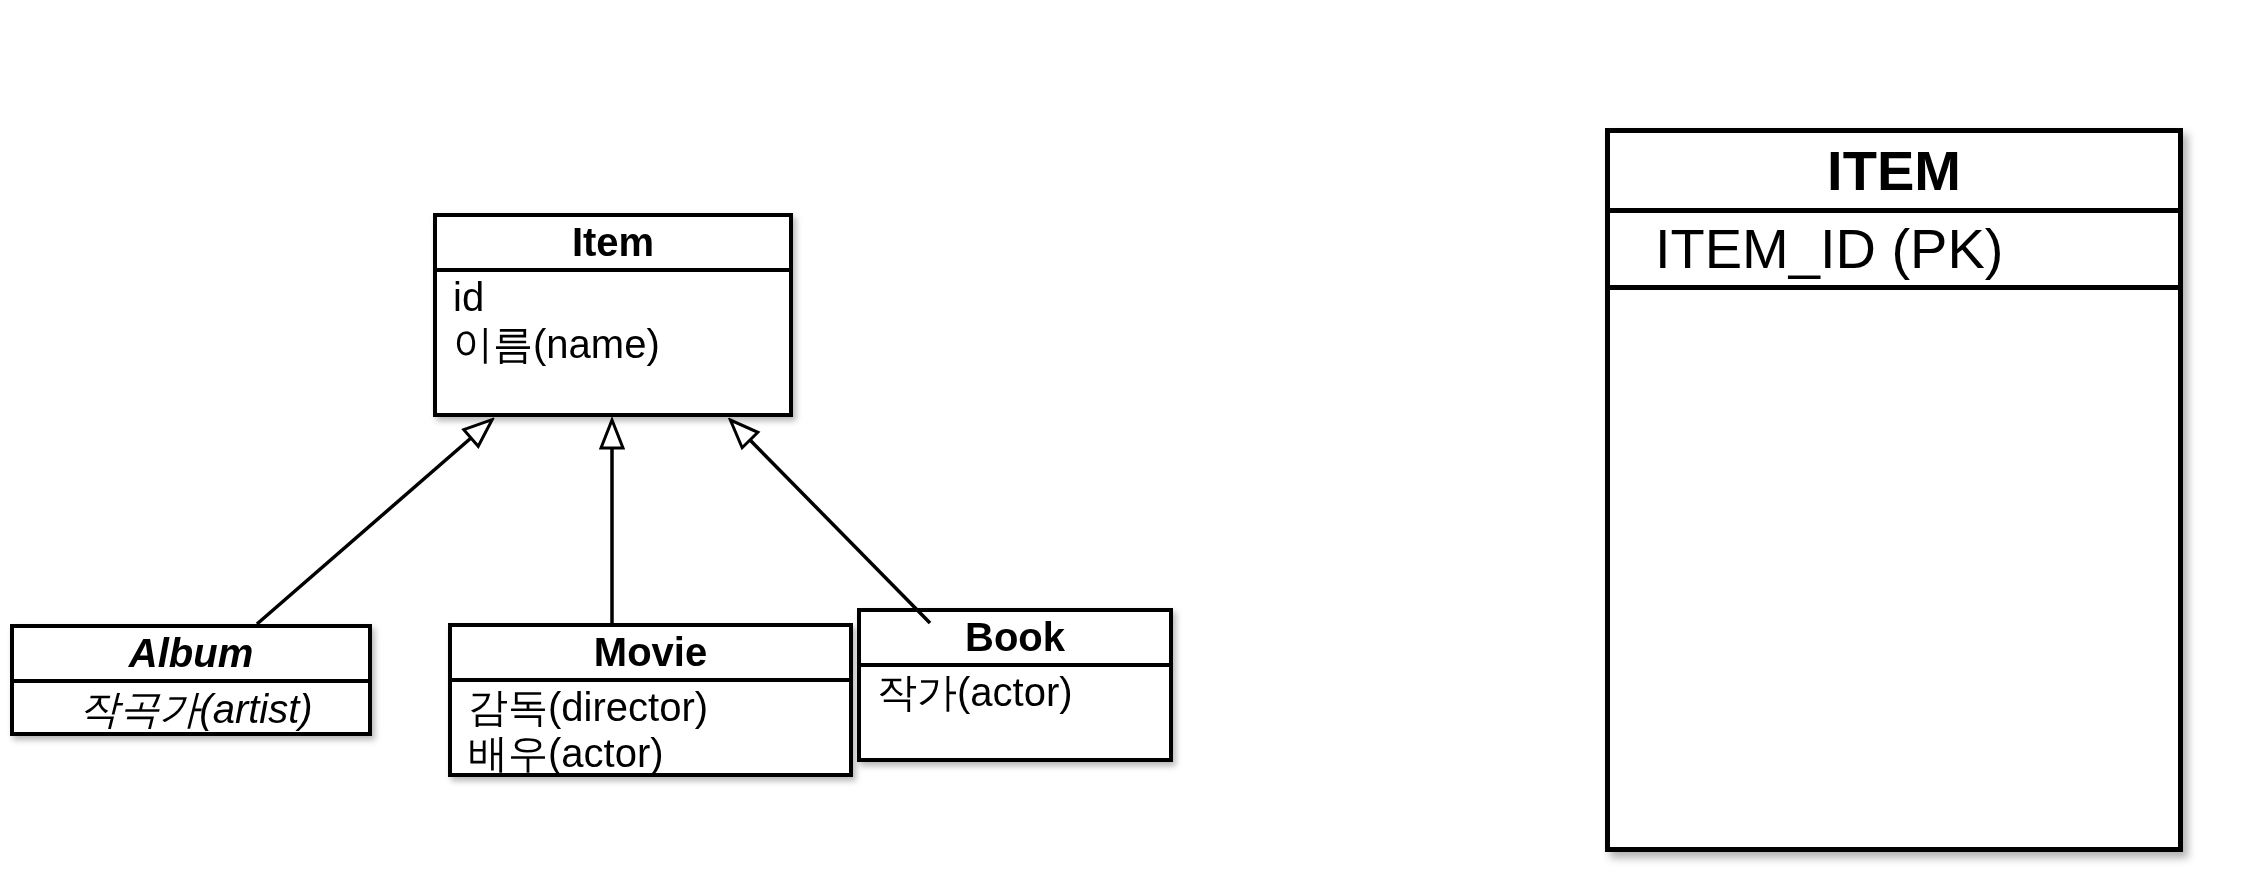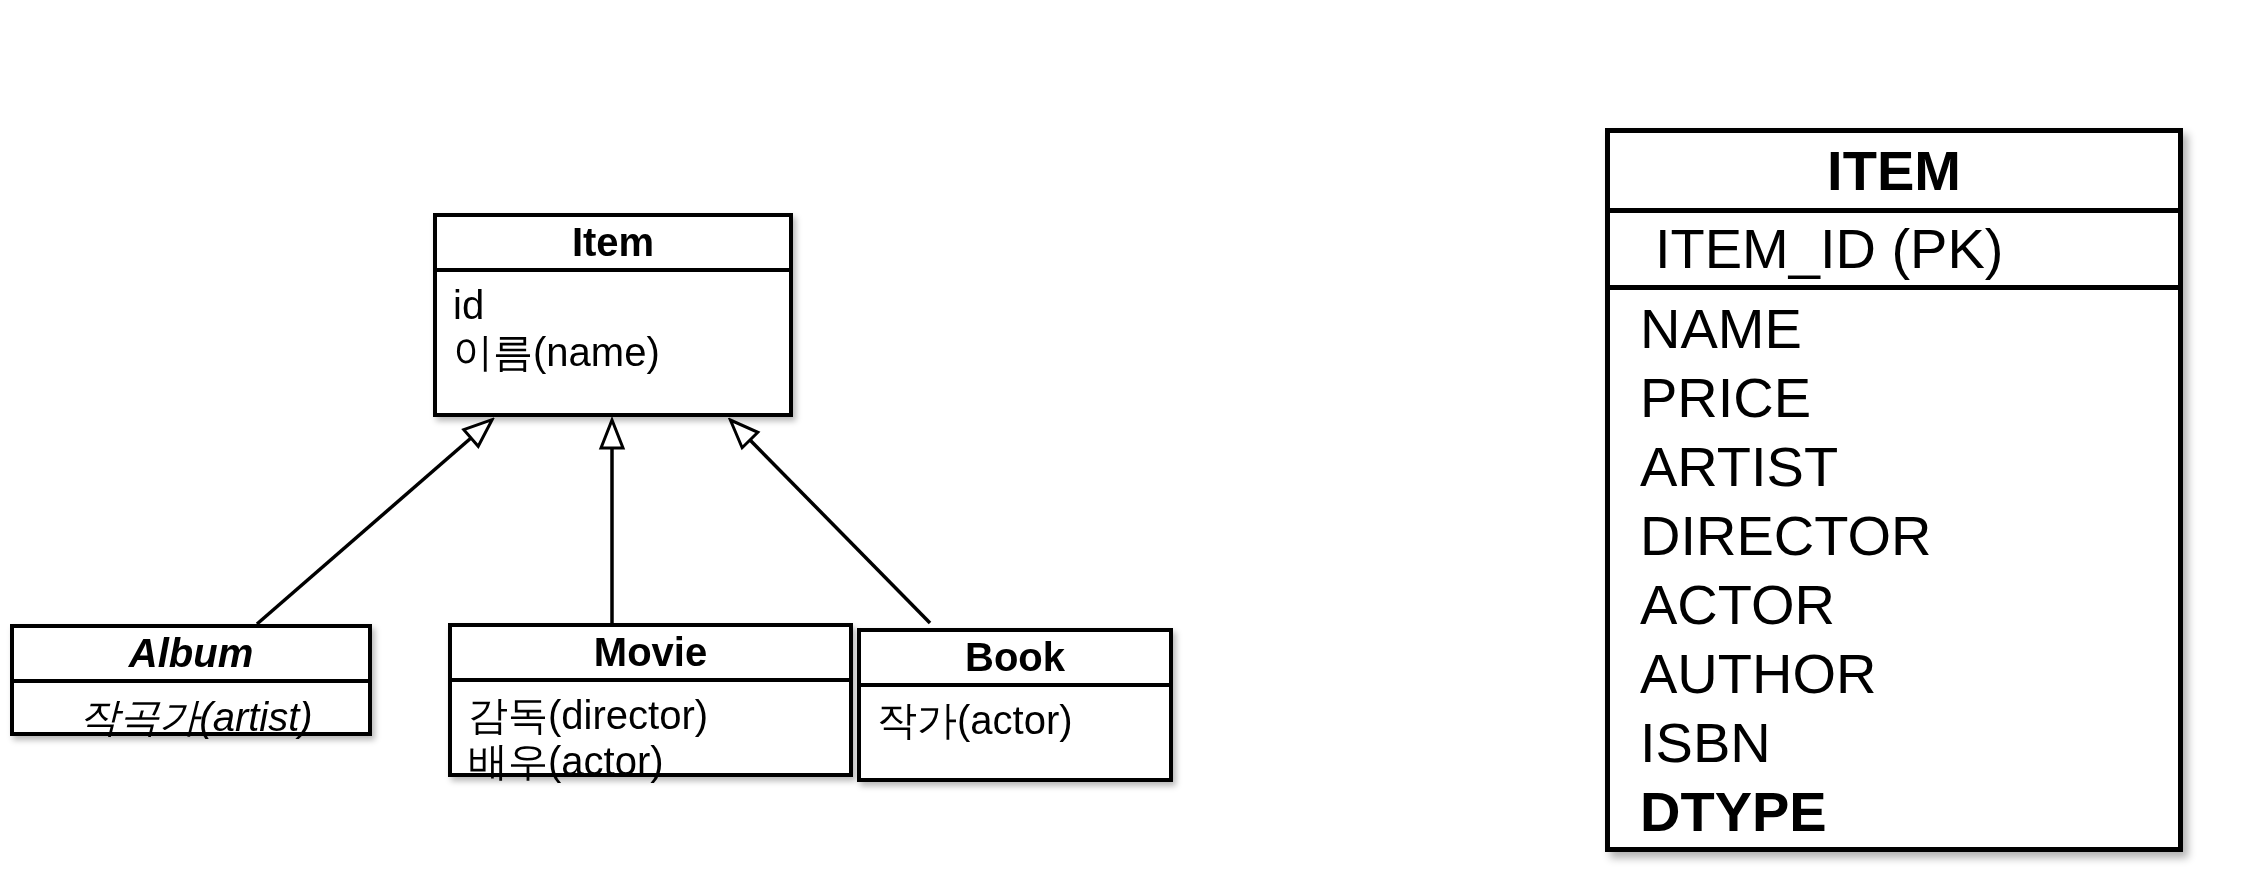--- a/index.html
+++ b/index.html
@@ -11,26 +11,26 @@
   
   .cls{
     position:absolute;background:#fff;border:4px solid #000;
     box-sizing:border-box;box-shadow:3px 4px 6px rgba(0,0,0,0.28);
   }
   .cls .cls-title{
     text-align:center;font-weight:bold;font-size:40px;
     height:51px;line-height:51px;border-bottom:4px solid #000;
     box-sizing:content-box;white-space:nowrap;overflow:hidden;
   }
-  .cls .cls-attrs{padding:2px 6px 0 16px;margin-top:8px;}
+  .cls .cls-attrs{padding:2px 6px 0 16px;}
   .cls .cls-attr{font-size:40px;line-height:47px;white-space:nowrap;}
   #box-item  {left:433px;top:213px;width:360px;height:204px;}
   #box-album {left:10px; top:624px;width:362px;height:112px;font-style:italic;}
   #box-movie {left:448px;top:623px;width:405px;height:154px;}
-  #box-book  {left:857px;top:628px;width:316px;height:154px;}
+  #box-book  {left:857px;top:608px;width:316px;height:154px;}
   #box-album .cls-attr{line-height:48px;text-align:center;}
   #box-movie .cls-attr,#box-book .cls-attr{line-height:46px;}
 
   
   #arrows{position:absolute;left:0;top:0;width:2244px;height:894px;pointer-events:none;}
 
   
   #db-table{
     position:absolute;left:1605px;top:128px;width:578px;height:724px;
     background:#fff;border:5px solid #000;box-sizing:border-box;
@@ -88,23 +88,13 @@
     </marker>
   </defs>
   <line x1="257" y1="624" x2="471" y2="438" stroke="#000" stroke-width="3.5" marker-end="url(#tri)"></line>
   <line x1="612" y1="623" x2="612" y2="448" stroke="#000" stroke-width="3.5" marker-end="url(#tri)"></line>
   <line x1="930" y1="623" x2="750" y2="440" stroke="#000" stroke-width="3.5" marker-end="url(#tri)"></line>
 </svg>
 
 <div id="db-table">
   <div class="tbl-title">ITEM</div>
   <div class="tbl-pk">ITEM_ID (PK)</div>
-  <div class="tbl-cols">
-    <div class="tbl-col">NAME</div>
-    <div class="tbl-col">PRICE</div>
-    <div class="tbl-col">ARTIST</div>
-    <div class="tbl-col">DIRECTOR</div>
-    <div class="tbl-col">ACTOR</div>
-    <div class="tbl-col">AUTHOR</div>
-    <div class="tbl-col">ISBN</div>
-    <div class="tbl-col bold">DTYPE</div>
-  </div>
 </div>
 
 </body></html>

